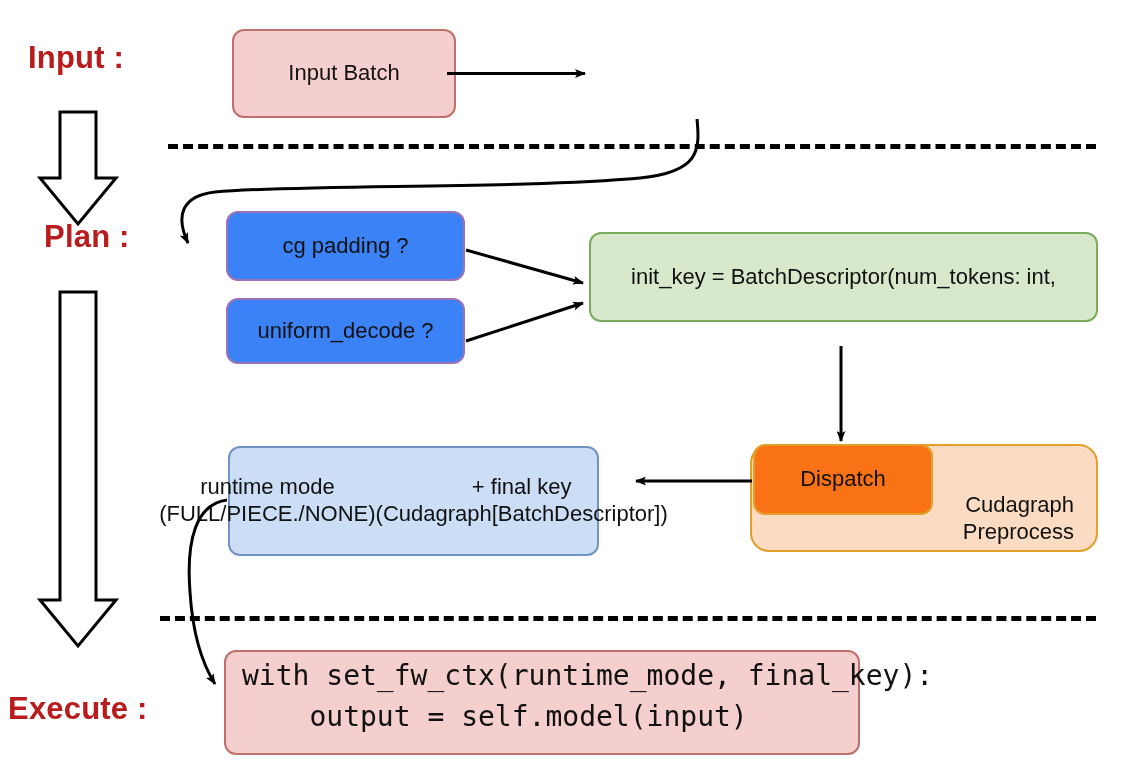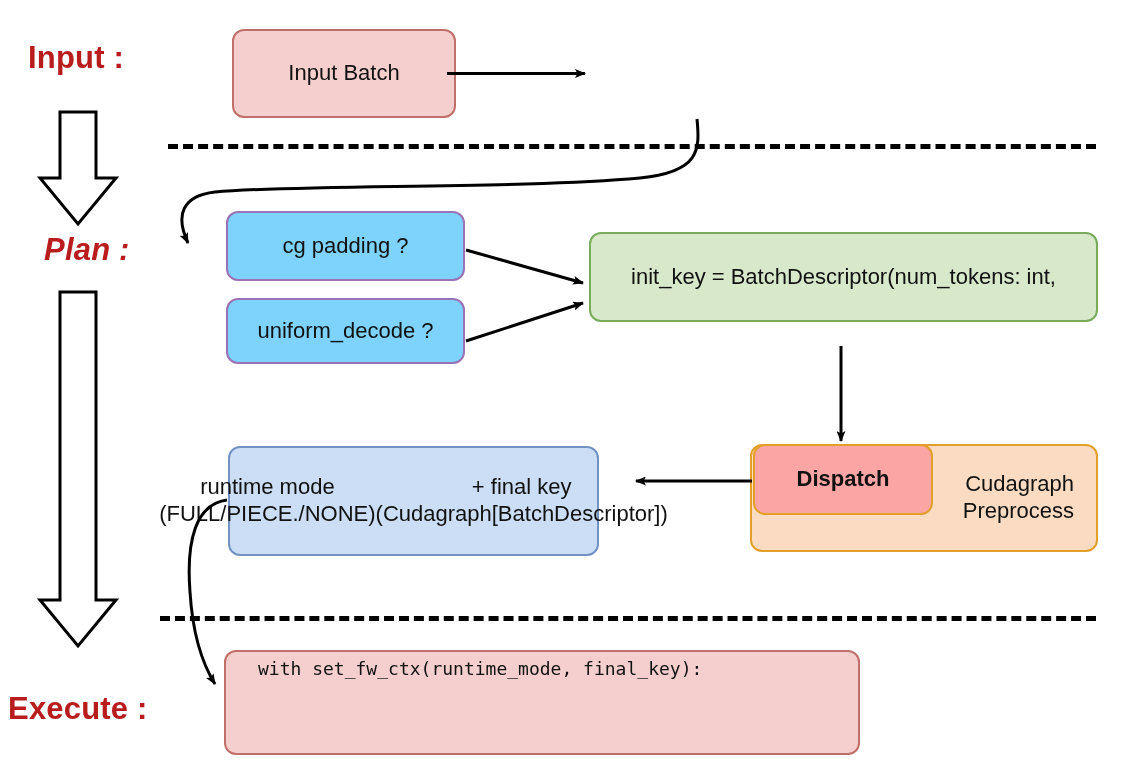--- a/index.html
+++ b/index.html
@@ -10,42 +10,42 @@
   .lane-label{position:absolute;font-weight:bold;font-size:31px;color:#b91c1c;
               letter-spacing:.2px;white-space:nowrap;}
 
   .node{position:absolute;box-sizing:border-box;display:flex;
         align-items:center;justify-content:center;text-align:center;
         border-radius:12px;border-width:2px;border-style:solid;
         font-size:22px;line-height:1.22;padding:4px 10px;}
 
   .n-input   {background:#f5cfcd;border-color:#c0706b;}
   .n-pre     {background:#fdeab4;border-color:#d4a72c;}
-  .n-purple  {background:#7dd3fc;border-color:#9a72b5;}
+  .n-purple  {background:#3b82f6;border-color:#9a72b5;}
   .n-green   {background:#d7e8cb;border-color:#7aab5c;}
   .n-outer   {background:#fbdcc2;border-color:#e2a02a;}
-  .n-dispatch{background:#fca5a5;border-color:#e2a02a;font-weight:bold;}
+  .n-dispatch{background:#f97316;border-color:#e2a02a;}
   .n-blue    {background:#cbdef5;border-color:#7292c4;}
   .n-code    {background:#f5cfcd;border-color:#c0706b;
-              font-family:"DejaVu Sans Mono",monospace;font-size:18px;
+              font-family:"DejaVu Sans Mono",monospace;font-size:28px;
               letter-spacing:0px;justify-content:flex-start;
-              white-space:pre;padding-left:32px;line-height:1.45;}
+              white-space:pre;padding-left:16px;line-height:1.45;}
 
   .divider{position:absolute;height:0;border-top:5px dashed #000;}
 
   svg.overlay{position:absolute;left:0;top:0;width:1142px;height:770px;
               pointer-events:none;}
 </style>
 </head>
 <body>
 
 <div id="stage">
 
   <div class="lane-label" style="left:28px;top:40px;">Input :</div>
-  <div class="lane-label" style="left:44px;top:232px;font-style:italic;">Plan :</div>
+  <div class="lane-label" style="left:44px;top:219px;">Plan :</div>
   <div class="lane-label" style="left:8px;top:663px;margin-top:28px;">Execute :</div>
 
   <div class="divider" style="left:168px;top:144px;width:928px;"></div>
   <div class="divider" style="left:160px;top:616px;width:936px;"></div>
 
   <div class="node n-input" style="left:232px;top:29px;width:224px;height:89px;">
     <span>Input Batch</span>
   </div>
 
 
@@ -55,36 +55,37 @@
 
   <div class="node n-purple" style="left:226px;top:298px;width:239px;height:66px;">
     <span>uniform_decode ?</span>
   </div>
 
   <div class="node n-green" style="left:589px;top:232px;width:509px;height:90px;flex-direction:column;">
     <span>init_key = BatchDescriptor(num_tokens: int,</span>
   </div>
 
   <div class="node n-outer" style="left:750px;top:444px;width:348px;height:108px;
-       justify-content:center;padding-right:22px;flex-direction:column;align-items:flex-end;">
+       justify-content:flex-end;padding-right:22px;flex-direction:column;align-items:flex-end;border-radius:19px;">
     <span>Cudagraph</span>
     <span>Preprocess</span>
   </div>
 
   <div class="node n-dispatch" style="left:753px;top:444px;width:180px;height:71px;">
     <span>Dispatch</span>
   </div>
 
   <div class="node n-blue" style="left:228px;top:446px;width:371px;height:110px;">
     <span>runtime mode (FULL/PIECE./NONE)</span>
     <span>+ final key (Cudagraph[BatchDescriptor])</span>
   </div>
 
   <div class="node n-code" style="left:224px;top:650px;width:636px;height:105px;flex-direction:column;align-items:flex-start;">
     <span>with set_fw_ctx(runtime_mode, final_key):</span>
+    <span>    output = self.model(input)</span>
   </div>
 
   <svg class="overlay" viewBox="0 0 1142 770">
     <defs>
       <marker id="ah" markerWidth="11" markerHeight="9" refX="10" refY="4.5" orient="auto" markerUnits="userSpaceOnUse">
         <path d="M0,0 L11,4.5 L0,9 L2.4,4.5 Z" fill="#000"></path>
       </marker>
     </defs>
 
     <g>

